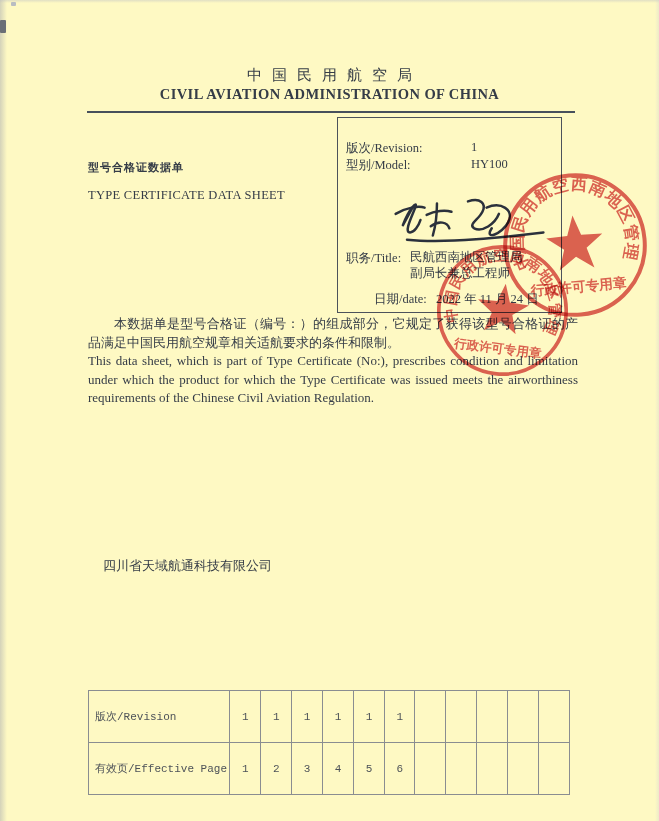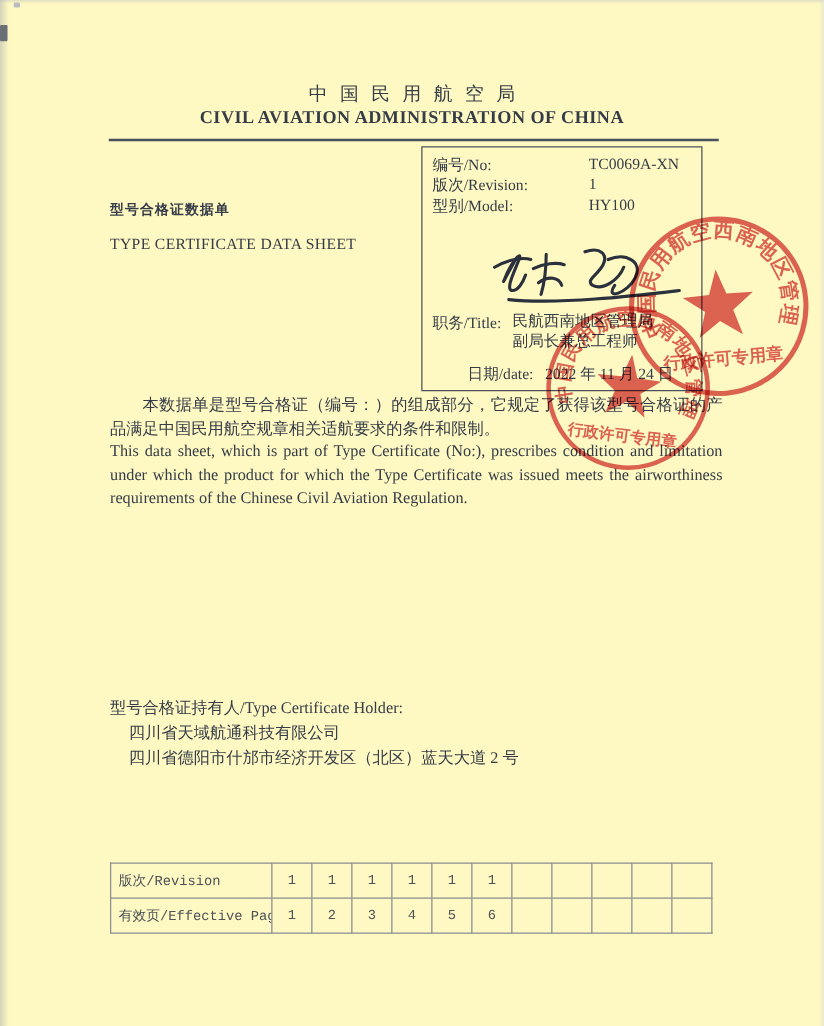--- a/index.html
+++ b/index.html
@@ -58,21 +58,21 @@
   
   .holder{position:absolute;left:88px;top:556px;font-size:13px;line-height:20px;}
   .holder .indent{margin-left:15px;}
 
   
   .eff-table{position:absolute;left:88px;top:690px;width:482px;
     border-collapse:collapse;table-layout:fixed;
     font-family:"Liberation Mono","DejaVu Sans Mono",monospace;
     font-size:11px;color:#4d5258;}
   .eff-table td{border:1px solid #8a8d91;height:27px;text-align:center;
-    overflow:hidden;white-space:nowrap;padding:0;margin-left:32px;}
+    overflow:hidden;white-space:nowrap;padding:12px;margin-left:32px;}
   .eff-table td.lbl{width:122px;text-align:left;padding-left:6px;}
 
   
   .stamp{position:absolute;color:#d8575a;mix-blend-mode:multiply;opacity:.92;}
   .stamp-a{left:501px;top:171px;width:148px;height:148px;transform:rotate(-5deg);}
   .stamp-b{left:435px;top:243px;width:135px;height:135px;transform:rotate(7deg);}
   .stamp text{font-family:"Liberation Sans","DejaVu Sans",sans-serif;}
 </style>
 </head>
 <body>
@@ -86,24 +86,20 @@
   <div class="speck2"></div>
 
   <div class="title-zh">中国民用航空局</div>
   <div class="title-en">CIVIL AVIATION ADMINISTRATION OF CHINA</div>
   <div class="header-rule"></div>
 
   <div class="doc-title-zh">型号合格证数据单</div>
   <div class="doc-title-en">TYPE CERTIFICATE DATA SHEET</div>
 
   <div class="info-box">
-    <div class="ib-row ib-r1">
-      <span class="ib-label">编号/No:</span>
-      <span class="val">TC0069A-XN</span>
-    </div>
     <div class="ib-row ib-r2">
       <span class="ib-label">版次/Revision:</span>
       <span class="val">1</span>
     </div>
     <div class="ib-row ib-r3">
       <span class="ib-label">型别/Model:</span>
       <span class="val">HY100</span>
     </div>
 
     <svg class="signature" viewBox="0 0 160 60">
@@ -130,23 +126,21 @@
       <span class="val">2022 年 11 月 24 日</span>
     </div>
   </div>
 
   <div class="body-text">
     <p class="p-zh">本数据单是型号合格证（编号：）的组成部分，它规定了获得该型号合格证的产品满足中国民用航空规章相关适航要求的条件和限制。</p>
     <p class="p-en">This data sheet, which is part of Type Certificate (No:), prescribes condition and limitation under which the product for which the Type Certificate was issued meets the airworthiness requirements of the Chinese Civil Aviation Regulation.</p>
   </div>
 
   <div class="holder">
-    <div>型号合格证持有人/Type Certificate Holder:</div>
     <div class="indent">四川省天域航通科技有限公司</div>
-    <div class="indent">四川省德阳市什邡市经济开发区（北区）蓝天大道 2 号</div>
   </div>
 
   <table class="eff-table">
     <tbody>
         <tr>
       <td class="lbl">版次/Revision</td>
       <td>1</td>
       <td>1</td>
       <td>1</td>
       <td>1</td>

